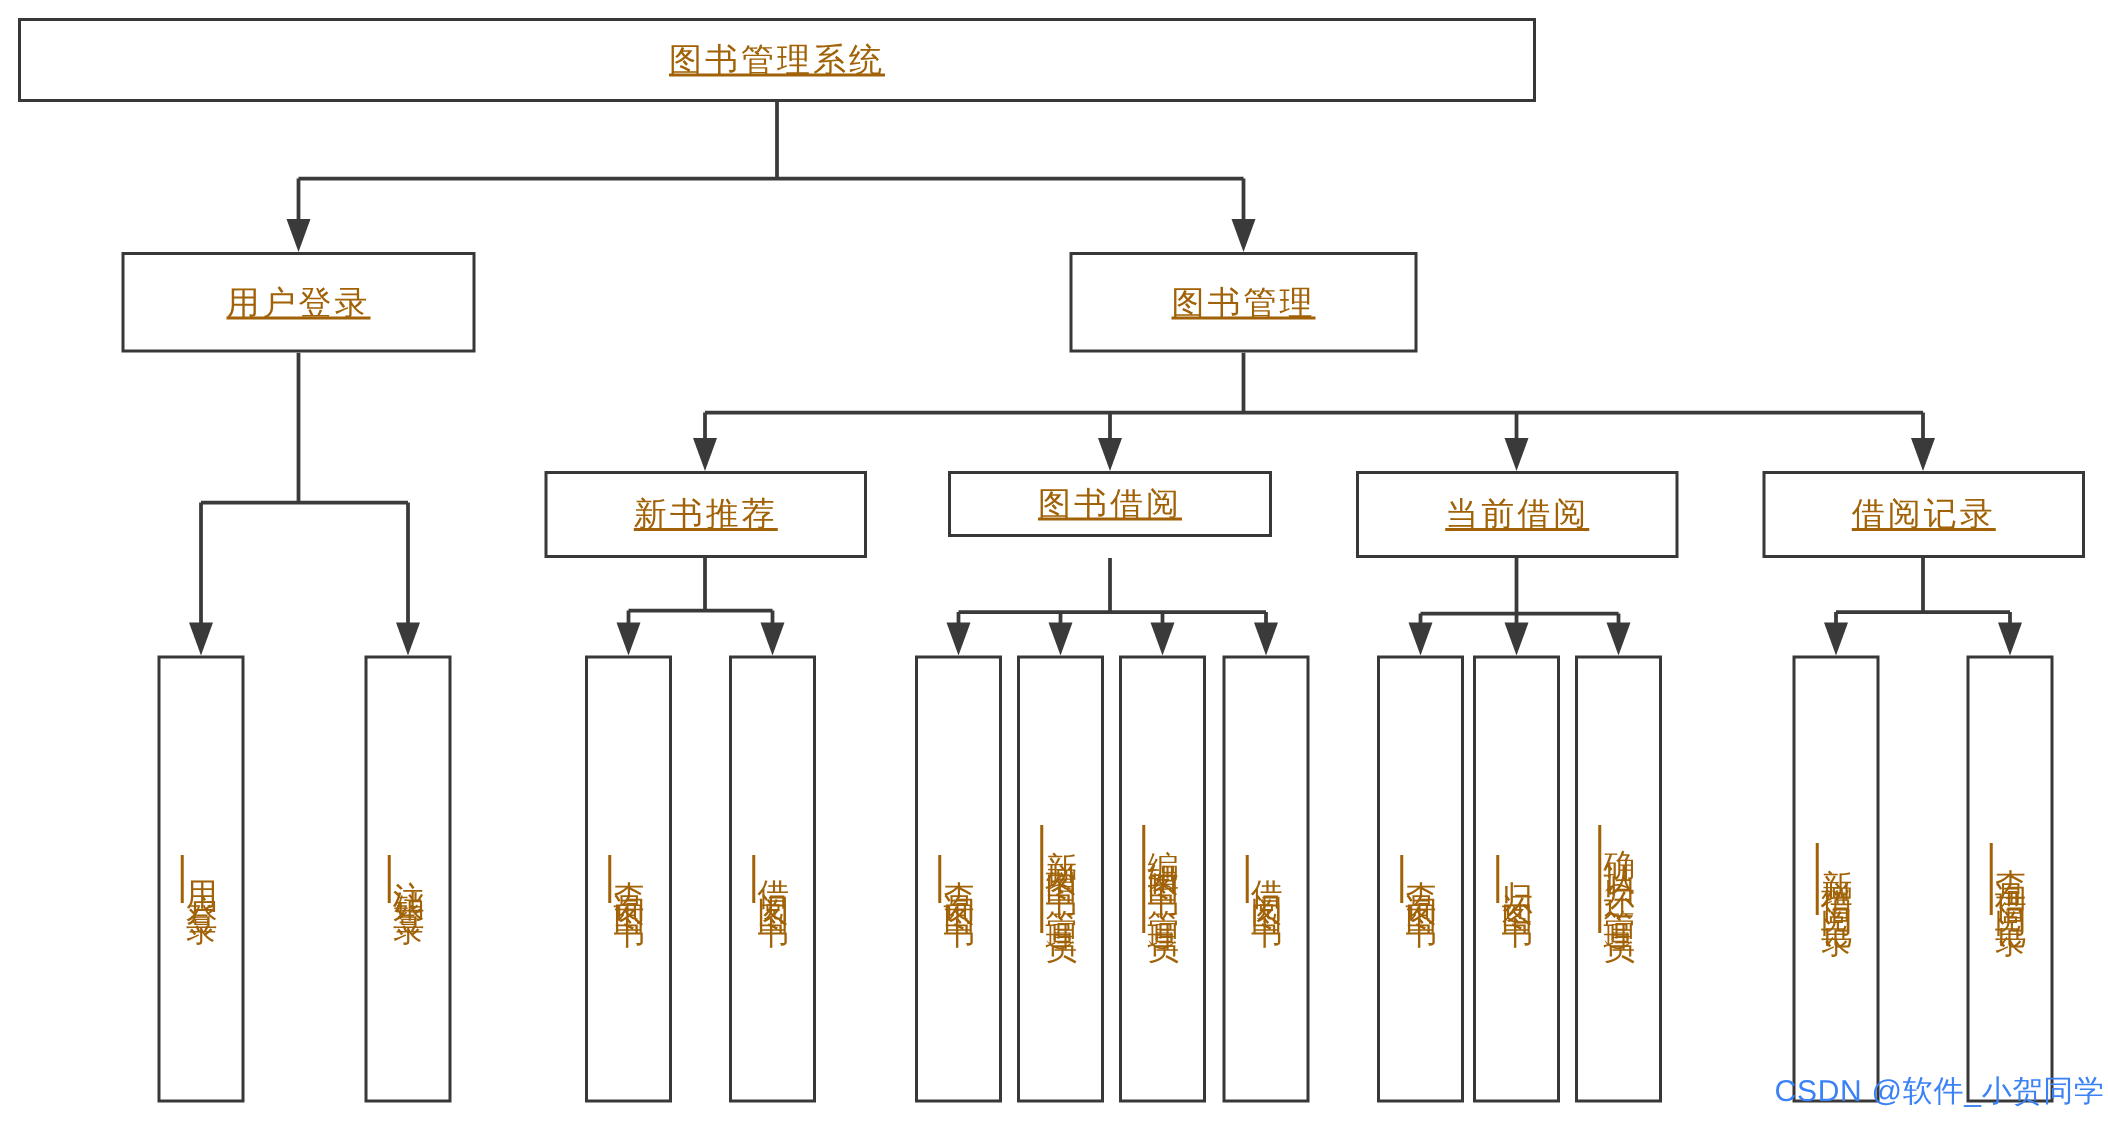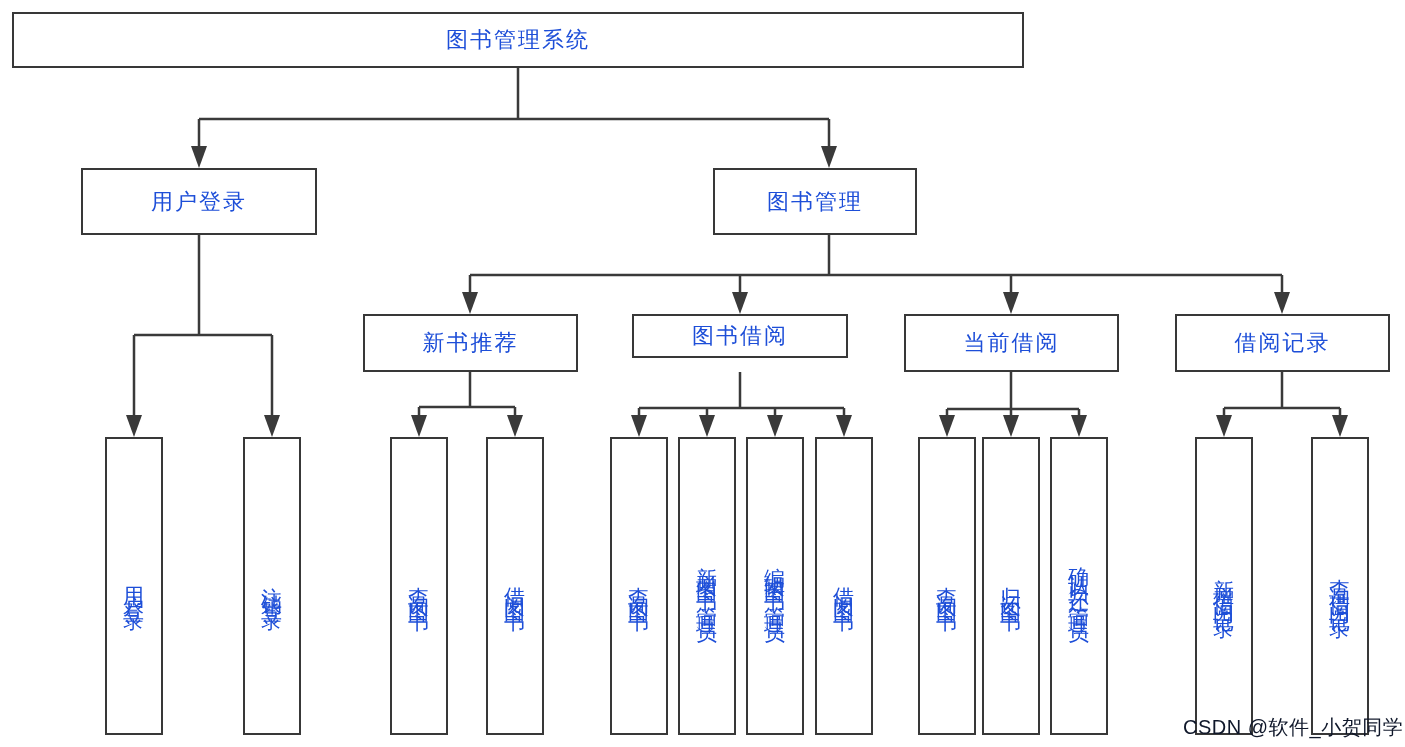--- a/index.html
+++ b/index.html
@@ -22,42 +22,43 @@
     pointer-events: none;
   }
   .node {
     position: absolute;
     box-sizing: border-box;
     border: 2.5px solid #383838;
     background: #ffffff;
     display: flex;
     align-items: center;
     justify-content: center;
-    color: #1d4ed8;
+    color: #a16207;
     font-size: 22px;
     letter-spacing: 2px;
     white-space: nowrap;
+    text-decoration: underline;
   }
   .vnode {
     font-size: 21px;
   }
   .vnode .vtext {
     writing-mode: vertical-rl;
     text-orientation: mixed;
     letter-spacing: 8px;
     line-height: 1;
     white-space: nowrap;
   }
   .watermark {
     position: absolute;
     left: 1183px;
     top: 714px;
     font-size: 20px;
     letter-spacing: 0.5px;
-    color: #0f172a;
+    color: #3b82f6;
     white-space: nowrap;
   }
 </style>
 </head>
 <body>
 
 <div class="stage">
 
   <svg class="wires" width="1405" height="747" viewBox="0 0 1405 747">
     <g stroke="#3a3a3a" stroke-width="2.5" fill="none">
@@ -98,21 +99,21 @@
       <polygon points="1003,415 1019,415 1011,437"></polygon>
       <polygon points="1071,415 1087,415 1079,437"></polygon>
       <polygon points="1216,415 1232,415 1224,437"></polygon>
       <polygon points="1332,415 1348,415 1340,437"></polygon>
     </g>
   </svg>
 
   <div class="node" style="left:12px; top:12px; width:1012px; height:56px;">图书管理系统</div>
 
   <div class="node" style="left:81px; top:168px; width:236px; height:67px;">用户登录</div>
-  <div class="node" style="left:713px; top:168px; width:204px; height:67px;">图书管理</div>
+  <div class="node" style="left:713px; top:168px; width:232px; height:67px;">图书管理</div>
 
   <div class="node" style="left:363px; top:314px; width:215px; height:58px;">新书推荐</div>
   <div class="node" style="left:632px; top:314px; width:216px; height:44px;">图书借阅</div>
   <div class="node" style="left:904px; top:314px; width:215px; height:58px;text-align:right;">当前借阅</div>
   <div class="node" style="left:1175px; top:314px; width:215px; height:58px;">借阅记录</div>
 
   <div class="node vnode" style="left:105px; top:437px; width:58px; height:298px;">
     <span class="vtext">用户登录</span>
   </div>
   <div class="node vnode" style="left:243px; top:437px; width:58px; height:298px;">

